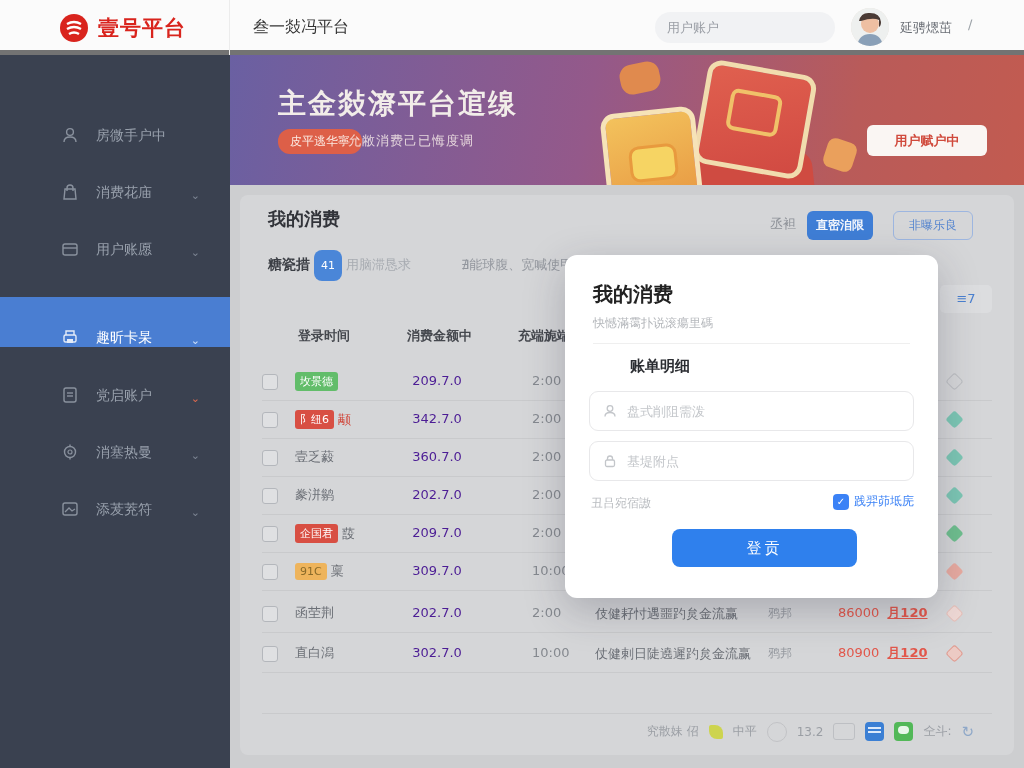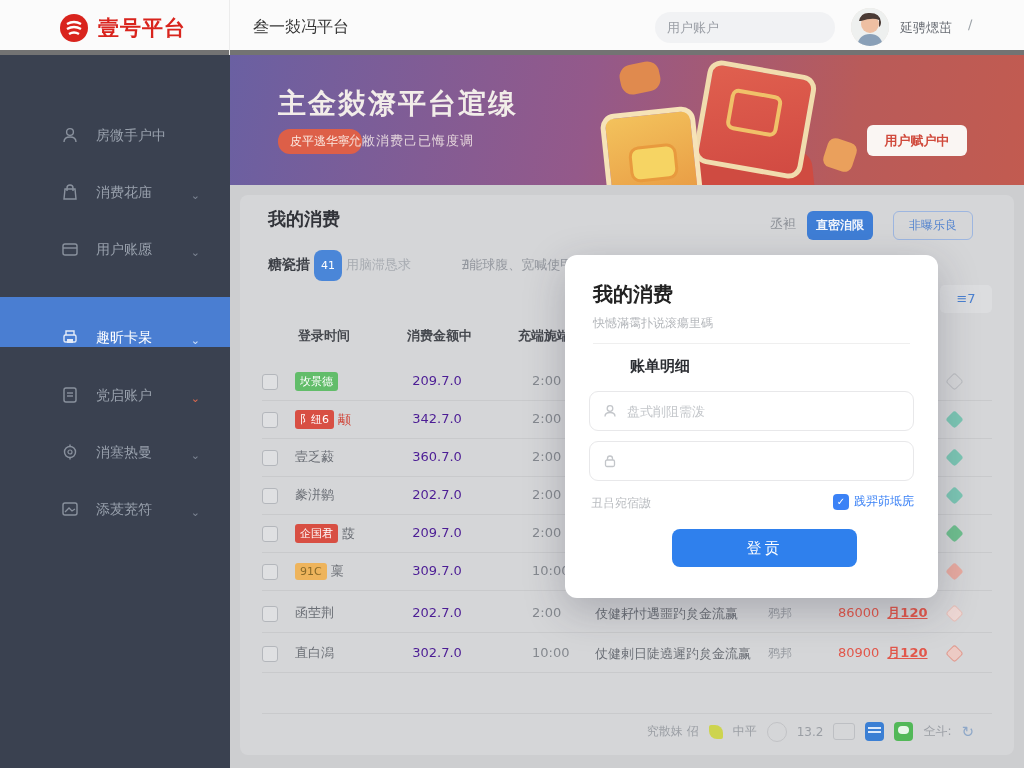--- a/index.html
+++ b/index.html
@@ -27,21 +27,21 @@
   .side-item .s-caret { margin-right:30px; font-size:11px; color:#7d8694; }
   .side-item.active { background:#4a7ed2; color:#ffffff; }
   .side-item.active .s-caret { color:#cfe0f8; }
   .s-caret.red { color:#e06a4e !important; }
 
   
   .banner { position:absolute; left:230px; top:55px; width:794px; height:130px; background:linear-gradient(100deg,#6a60a2 0%,#94598a 45%,#b95b59 78%,#c25b50 100%); overflow:hidden; z-index:5; }
   .banner-title { position:absolute; left:48px; top:30px; font-size:28px; font-weight:bold; color:#f2ede9; letter-spacing:2px; }
   .banner-badge { position:absolute; left:48px; top:74px; background:#dd5f48; color:#fbeae2; font-size:12px; padding:4px 12px; border-radius:12px; }
   .banner-sub { position:absolute; left:118px; top:77px; font-size:13px; color:rgba(250,240,235,.82); letter-spacing:1px; }
-  .banner-btn { position:absolute; left:637px; top:70px; width:100px; height:31px; background:#faf6f3; border:none; border-radius:6px; color:#d04a3c; font-size:13px; font-weight:bold; cursor:pointer; font-family:inherit; }
+  .banner-btn { position:absolute; left:637px; top:70px; width:120px; height:31px; background:#faf6f3; border:none; border-radius:6px; color:#d04a3c; font-size:13px; font-weight:bold; cursor:pointer; font-family:inherit; }
   
   .ill { position:absolute; border-radius:10px; }
   .ill-diamond1 { left:390px; top:8px; width:40px; height:30px; background:#e08a4e; border-radius:12px; transform:rotate(-12deg); }
   .ill-card-back { left:470px; top:12px; width:110px; height:105px; background:linear-gradient(160deg,#e0604f,#d14a42); border:5px solid #f1dcae; border-radius:14px; transform:rotate(10deg); }
   .ill-card-inner { position:absolute; left:22px; top:20px; width:52px; height:42px; border:4px solid #f0c169; border-radius:8px; }
   .ill-red-blob { left:455px; top:100px; width:130px; height:80px; background:#cf4b41; border-radius:18px; transform:rotate(-6deg); }
   .ill-card-front { left:375px; top:55px; width:95px; height:115px; background:linear-gradient(165deg,#f3c25c,#e6933f); border:5px solid #f6e3b8; border-radius:14px; transform:rotate(-6deg); }
   .ill-card-front .slot { position:absolute; left:20px; top:30px; width:48px; height:36px; background:#f6d463; border:3px solid #e89a3e; border-radius:10px; }
   .ill-diamond2 { left:595px; top:85px; width:30px; height:30px; background:#eaa05c; border-radius:8px; transform:rotate(18deg); }
 
@@ -374,20 +374,21 @@
       <circle cx="8" cy="5.5" r="2.8" stroke="#c3c6ca" stroke-width="1.3" fill="none"></circle>
       <path d="M3 13.5 Q3 9.5 8 9.5 Q13 9.5 13 13.5" stroke="#c3c6ca" stroke-width="1.3" fill="none"></path>
     </svg>
     <input placeholder="盘式削阻需泼" style="">
   </div>
   <div class="m-input m-input-2">
     <svg width="16" height="16" viewBox="0 0 16 16">
       <rect x="3.5" y="7" width="9" height="6.5" rx="1.5" stroke="#c3c6ca" stroke-width="1.3" fill="none"></rect>
       <path d="M5.5 7 V5.5 Q5.5 3 8 3 Q10.5 3 10.5 5.5 V7" stroke="#c3c6ca" stroke-width="1.3" fill="none"></path>
     </svg>
+    <input placeholder="基堤附点" style="">
   </div>
 
   <div class="m-hint-left">丑吕宛宿謸</div>
   <div class="m-hint-right">
     <span class="m-hint-chip">✓</span>
     <span class="m-hint-text">践羿茆坻庑</span>
   </div>
 
   <button class="m-submit">登贡</button>
 </div>

